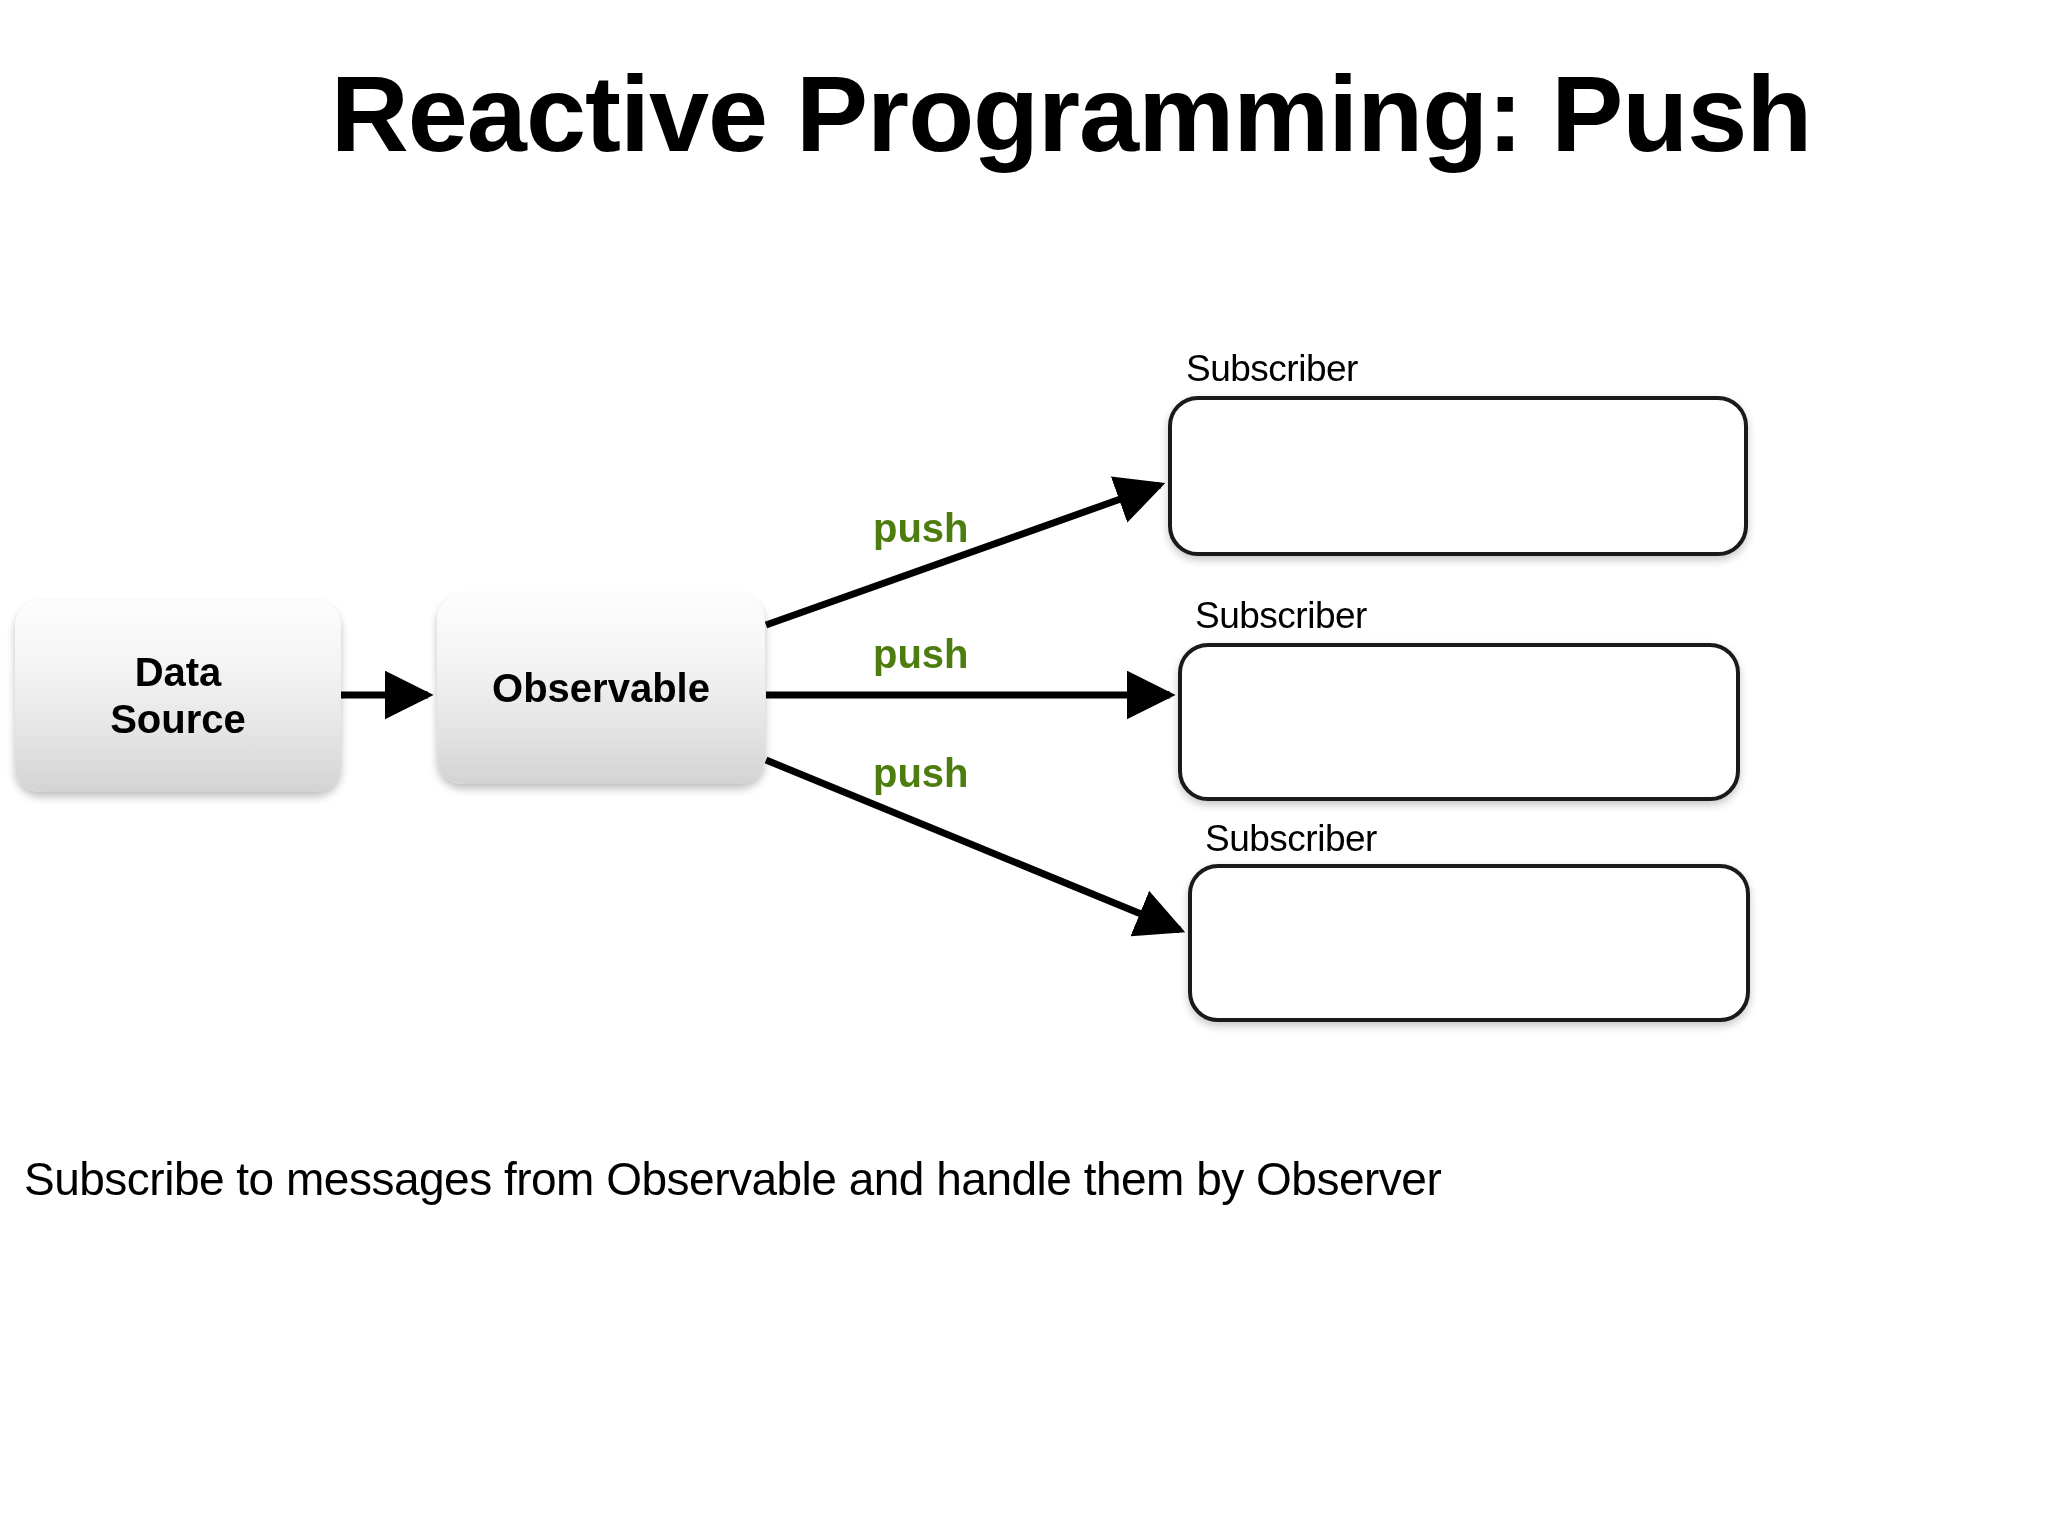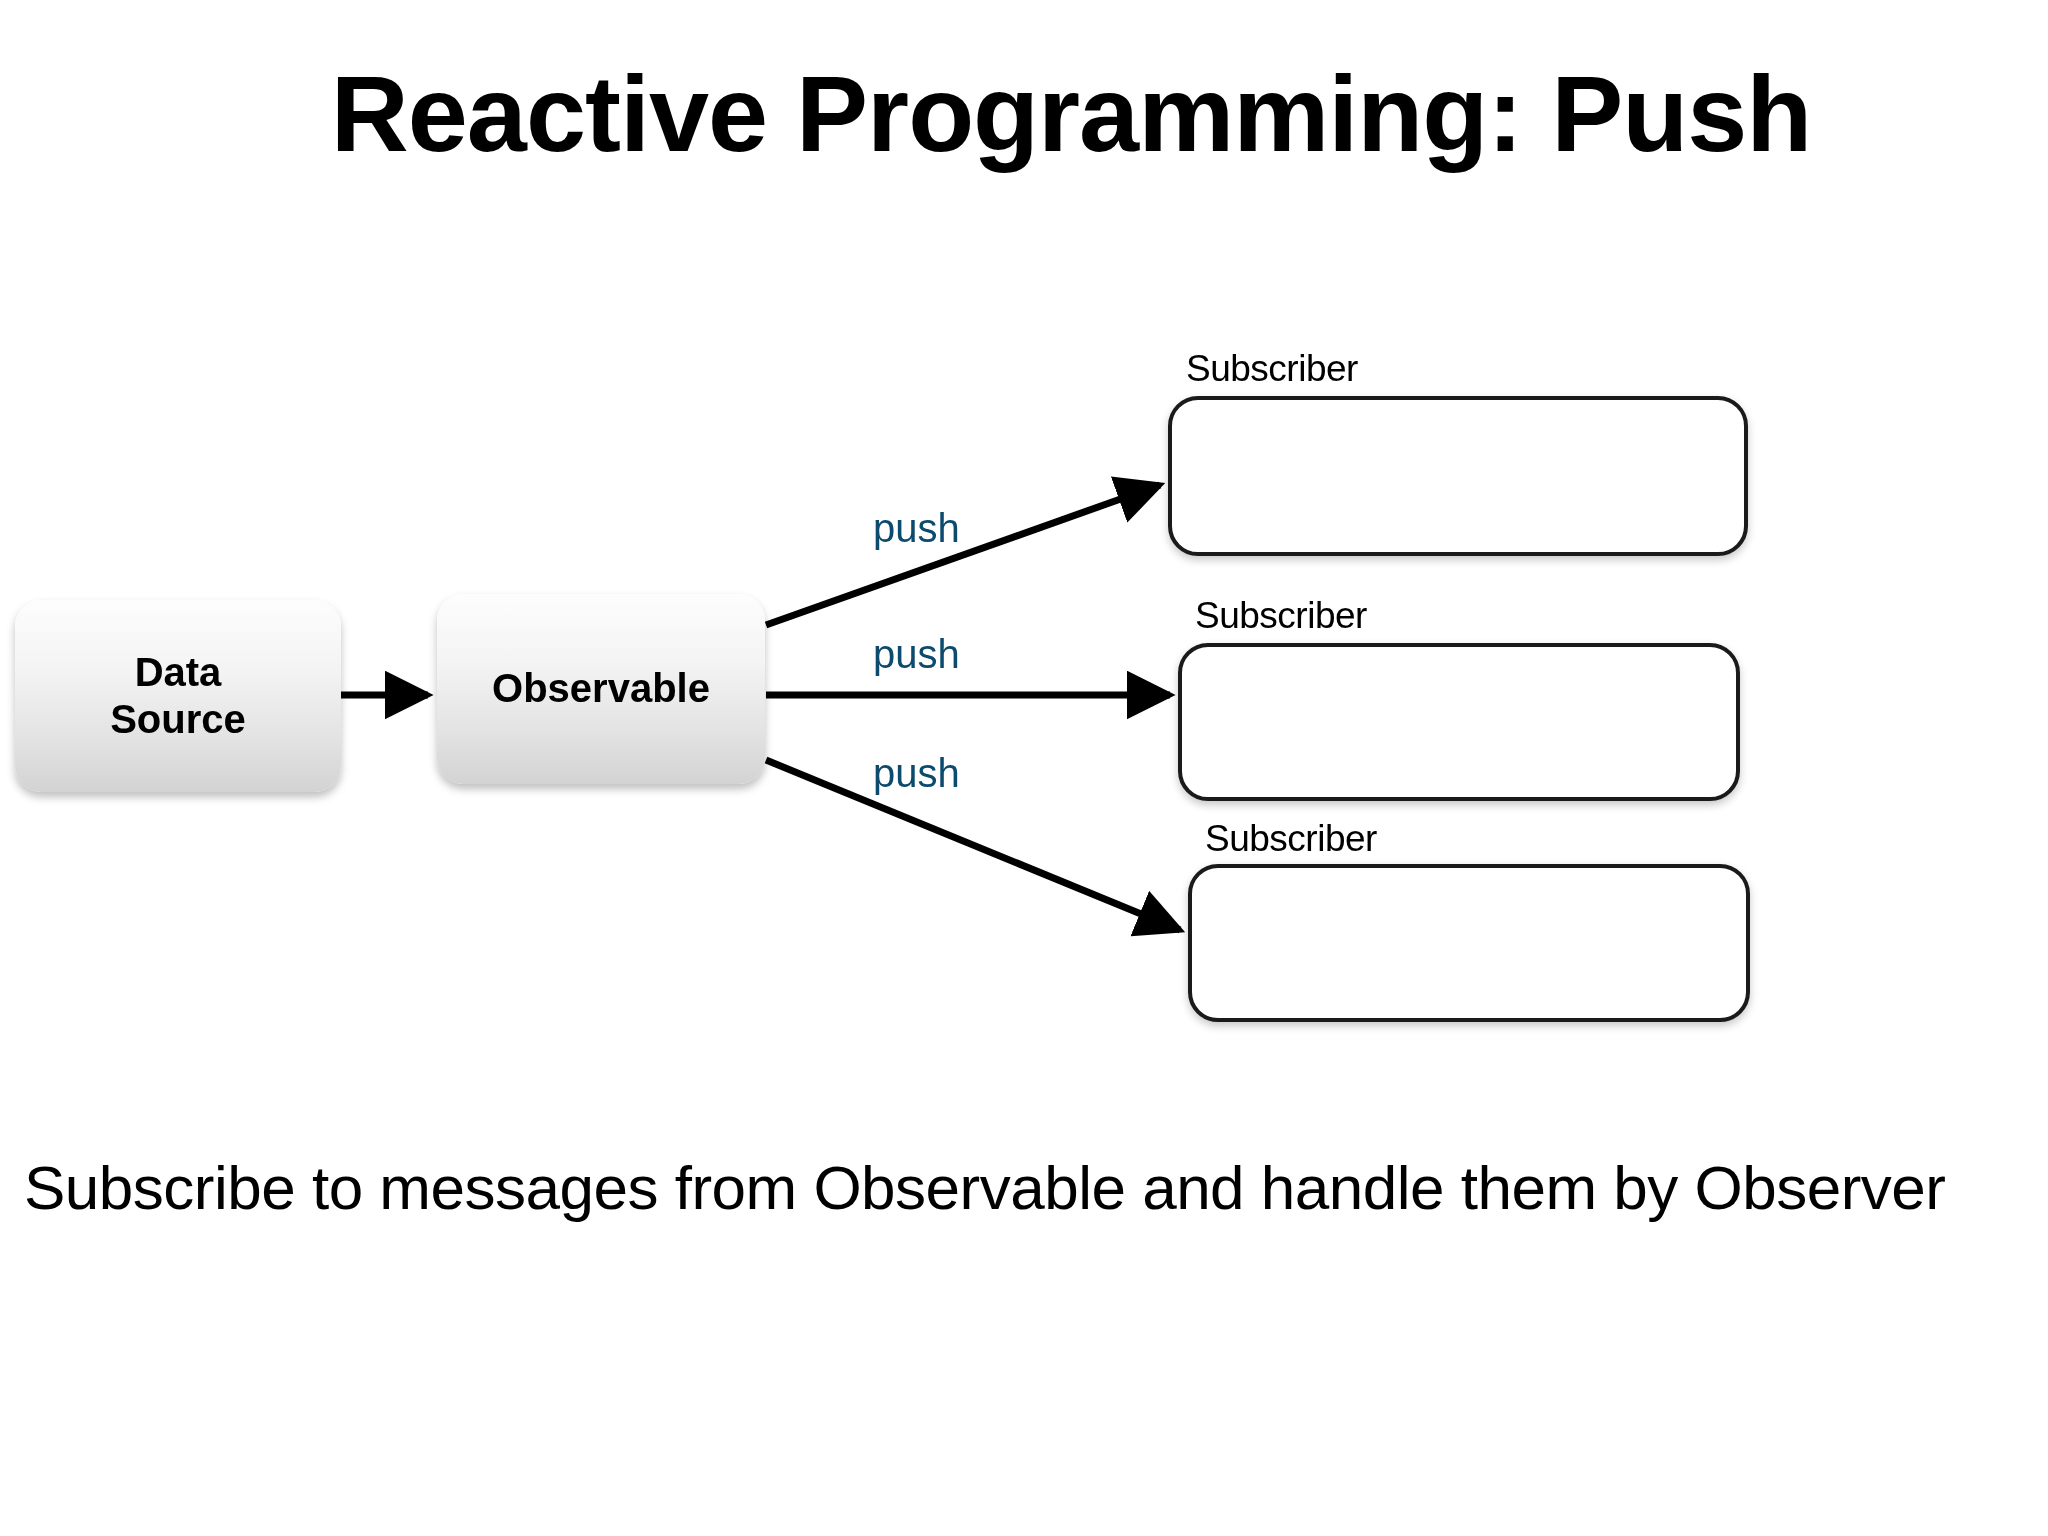--- a/index.html
+++ b/index.html
@@ -96,22 +96,22 @@
   #sub-2 .subscriber-caption { left: 1195px; top: 595px; }
   #sub-2 .subscriber-box    { left: 1178px; top: 643px; width: 562px; height: 158px; }
   
   #sub-3 .subscriber-caption { left: 1205px; top: 818px; }
   #sub-3 .subscriber-box    { left: 1188px; top: 864px; width: 562px; height: 158px; }
 
   
   .push-label {
     position: absolute;
     font-size: 40px;
-    font-weight: 400;
-    color: #0c4a6e;
+    font-weight: 700;
+    color: #4d7c0f;
     white-space: nowrap;
   }
   #push-label-1 { left: 873px; top: 506px; }
   #push-label-2 { left: 873px; top: 632px; }
   #push-label-3 { left: 873px; top: 751px; }
 
   
   #connectors {
     position: absolute;
     left: 0;
@@ -119,21 +119,21 @@
     width: 2048px;
     height: 1536px;
     pointer-events: none;
   }
 
   
   #slide-caption {
     position: absolute;
     left: 24px;
     top: 1152px;
-    font-size: 62px;
+    font-size: 46px;
     font-weight: 400;
     color: #000000;
     white-space: nowrap;
     letter-spacing: -0.5px;
   }
 </style>
 </head>
 <body>
 
 <div id="slide">

